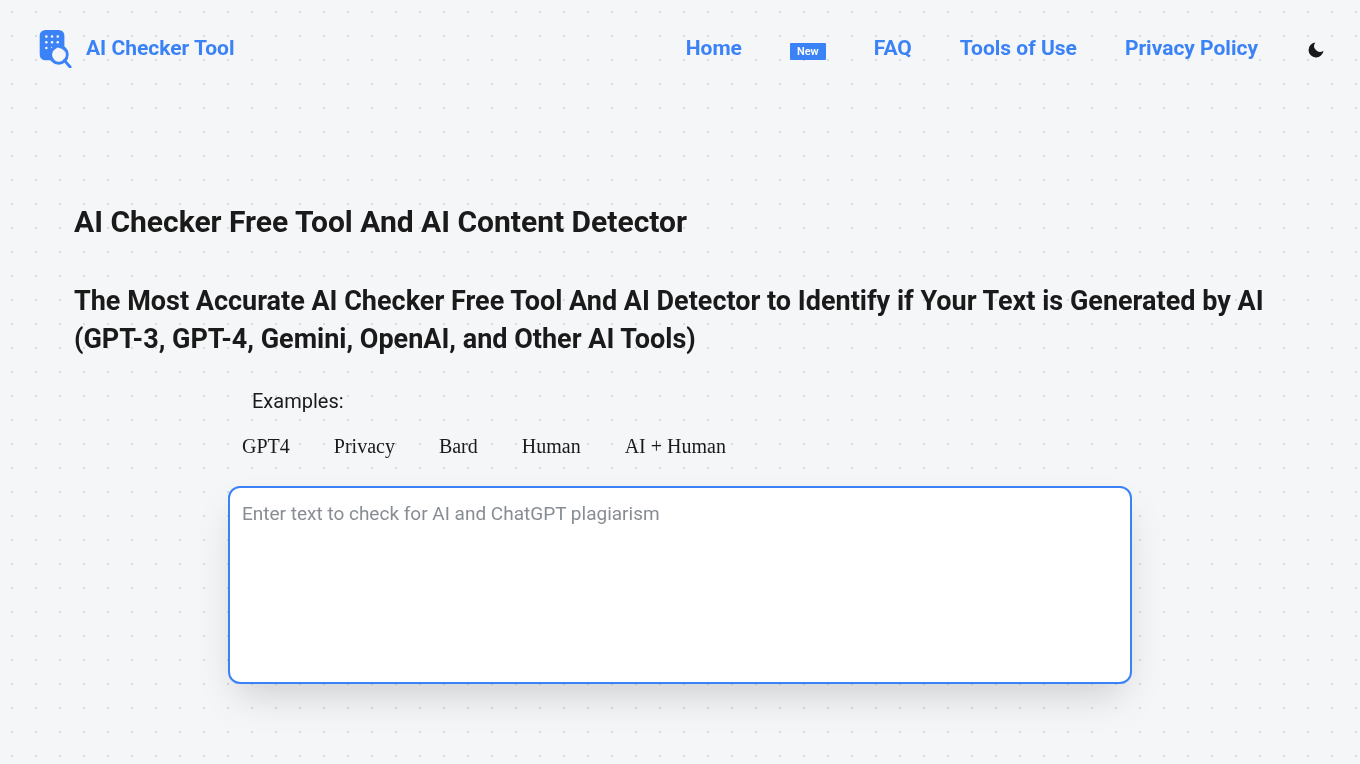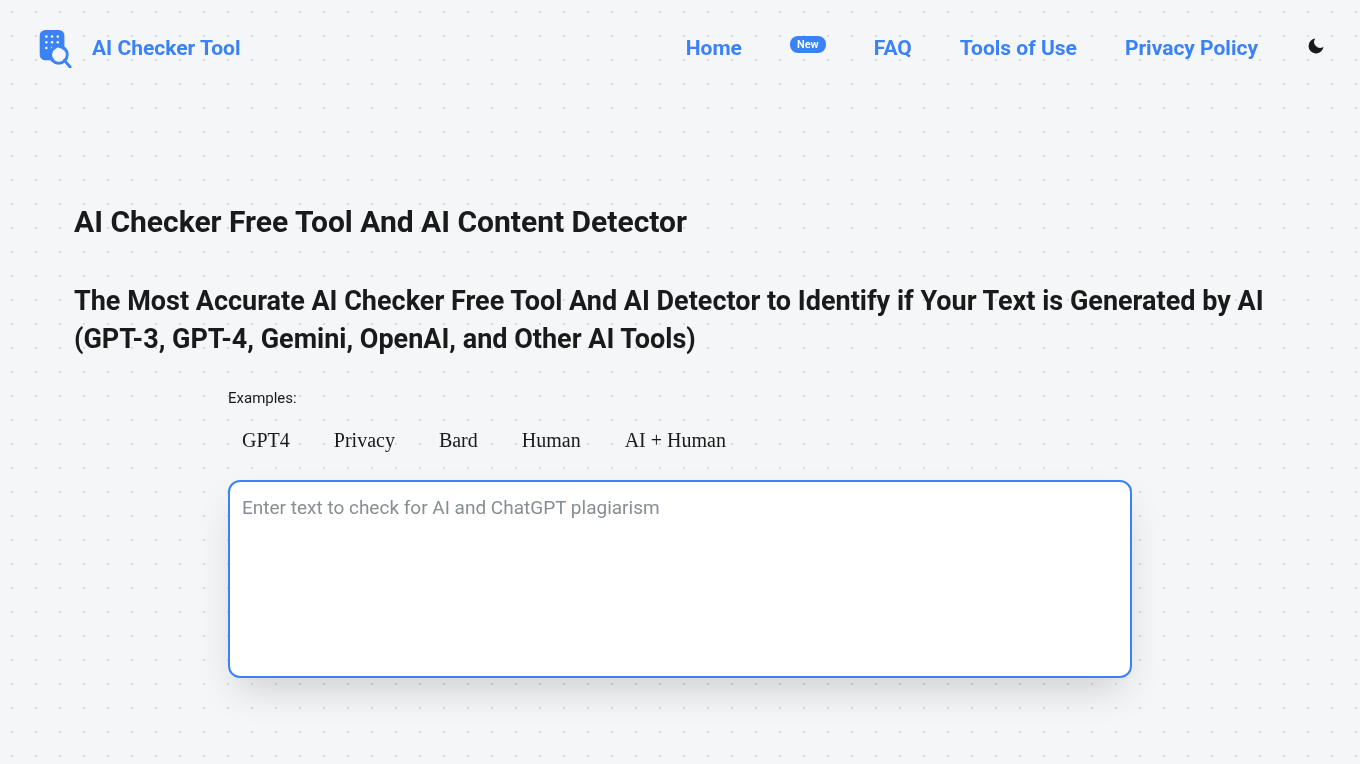--- a/index.html
+++ b/index.html
@@ -21,21 +21,21 @@
     .header {
       display: flex;
       align-items: center;
       justify-content: space-between;
       padding: 28px 34px;
     }
 
     .logo-wrap {
       display: flex;
       align-items: center;
-      gap: 20px;
+      gap: 14px;
       cursor: pointer;
     }
 
     .logo-icon {
       width: 38px;
       height: 40px;
       position: relative;
     }
 
     .logo-icon svg {
@@ -44,41 +44,41 @@
     }
 
     .logo-text {
       font-size: 21px;
       font-weight: 700;
       color: #3b82f6;
     }
 
     .nav {
       display: flex;
-      align-items: flex-start;
+      align-items: flex-end;
       gap: 48px;
     }
 
     .nav-link {
       font-size: 21px;
       font-weight: 700;
       color: #3b82f6;
       cursor: pointer;
       display: flex;
       align-items: center;
       gap: 4px;
     }
 
     .new-badge {
       background-color: #3b82f6;
       color: #fff;
       font-size: 11px;
       font-weight: 600;
       padding: 2px 7px;
-      border-radius: 8px;
+      border-radius: 1px;
       line-height: 1.2;
     }
 
     .dark-toggle {
       cursor: pointer;
       display: flex;
       align-items: center;
     }
 
     .dark-toggle svg {
@@ -124,24 +124,25 @@
       cursor: pointer;
       border-radius: 2px;
     }
 
     .content-wrap {
       max-width: 904px;
       margin: 0 auto;
     }
 
     .examples-label {
-      font-size: 15px;
+      font-size: 20px;
       font-weight: 400;
       color: #1a1a1a;
       margin-bottom: 16px;
+      margin-left: 24px;
     }
 
     .examples-row {
       display: flex;
       gap: 16px;
       margin-bottom: 22px;
     }
 
     .example-btn {
       background: none;

